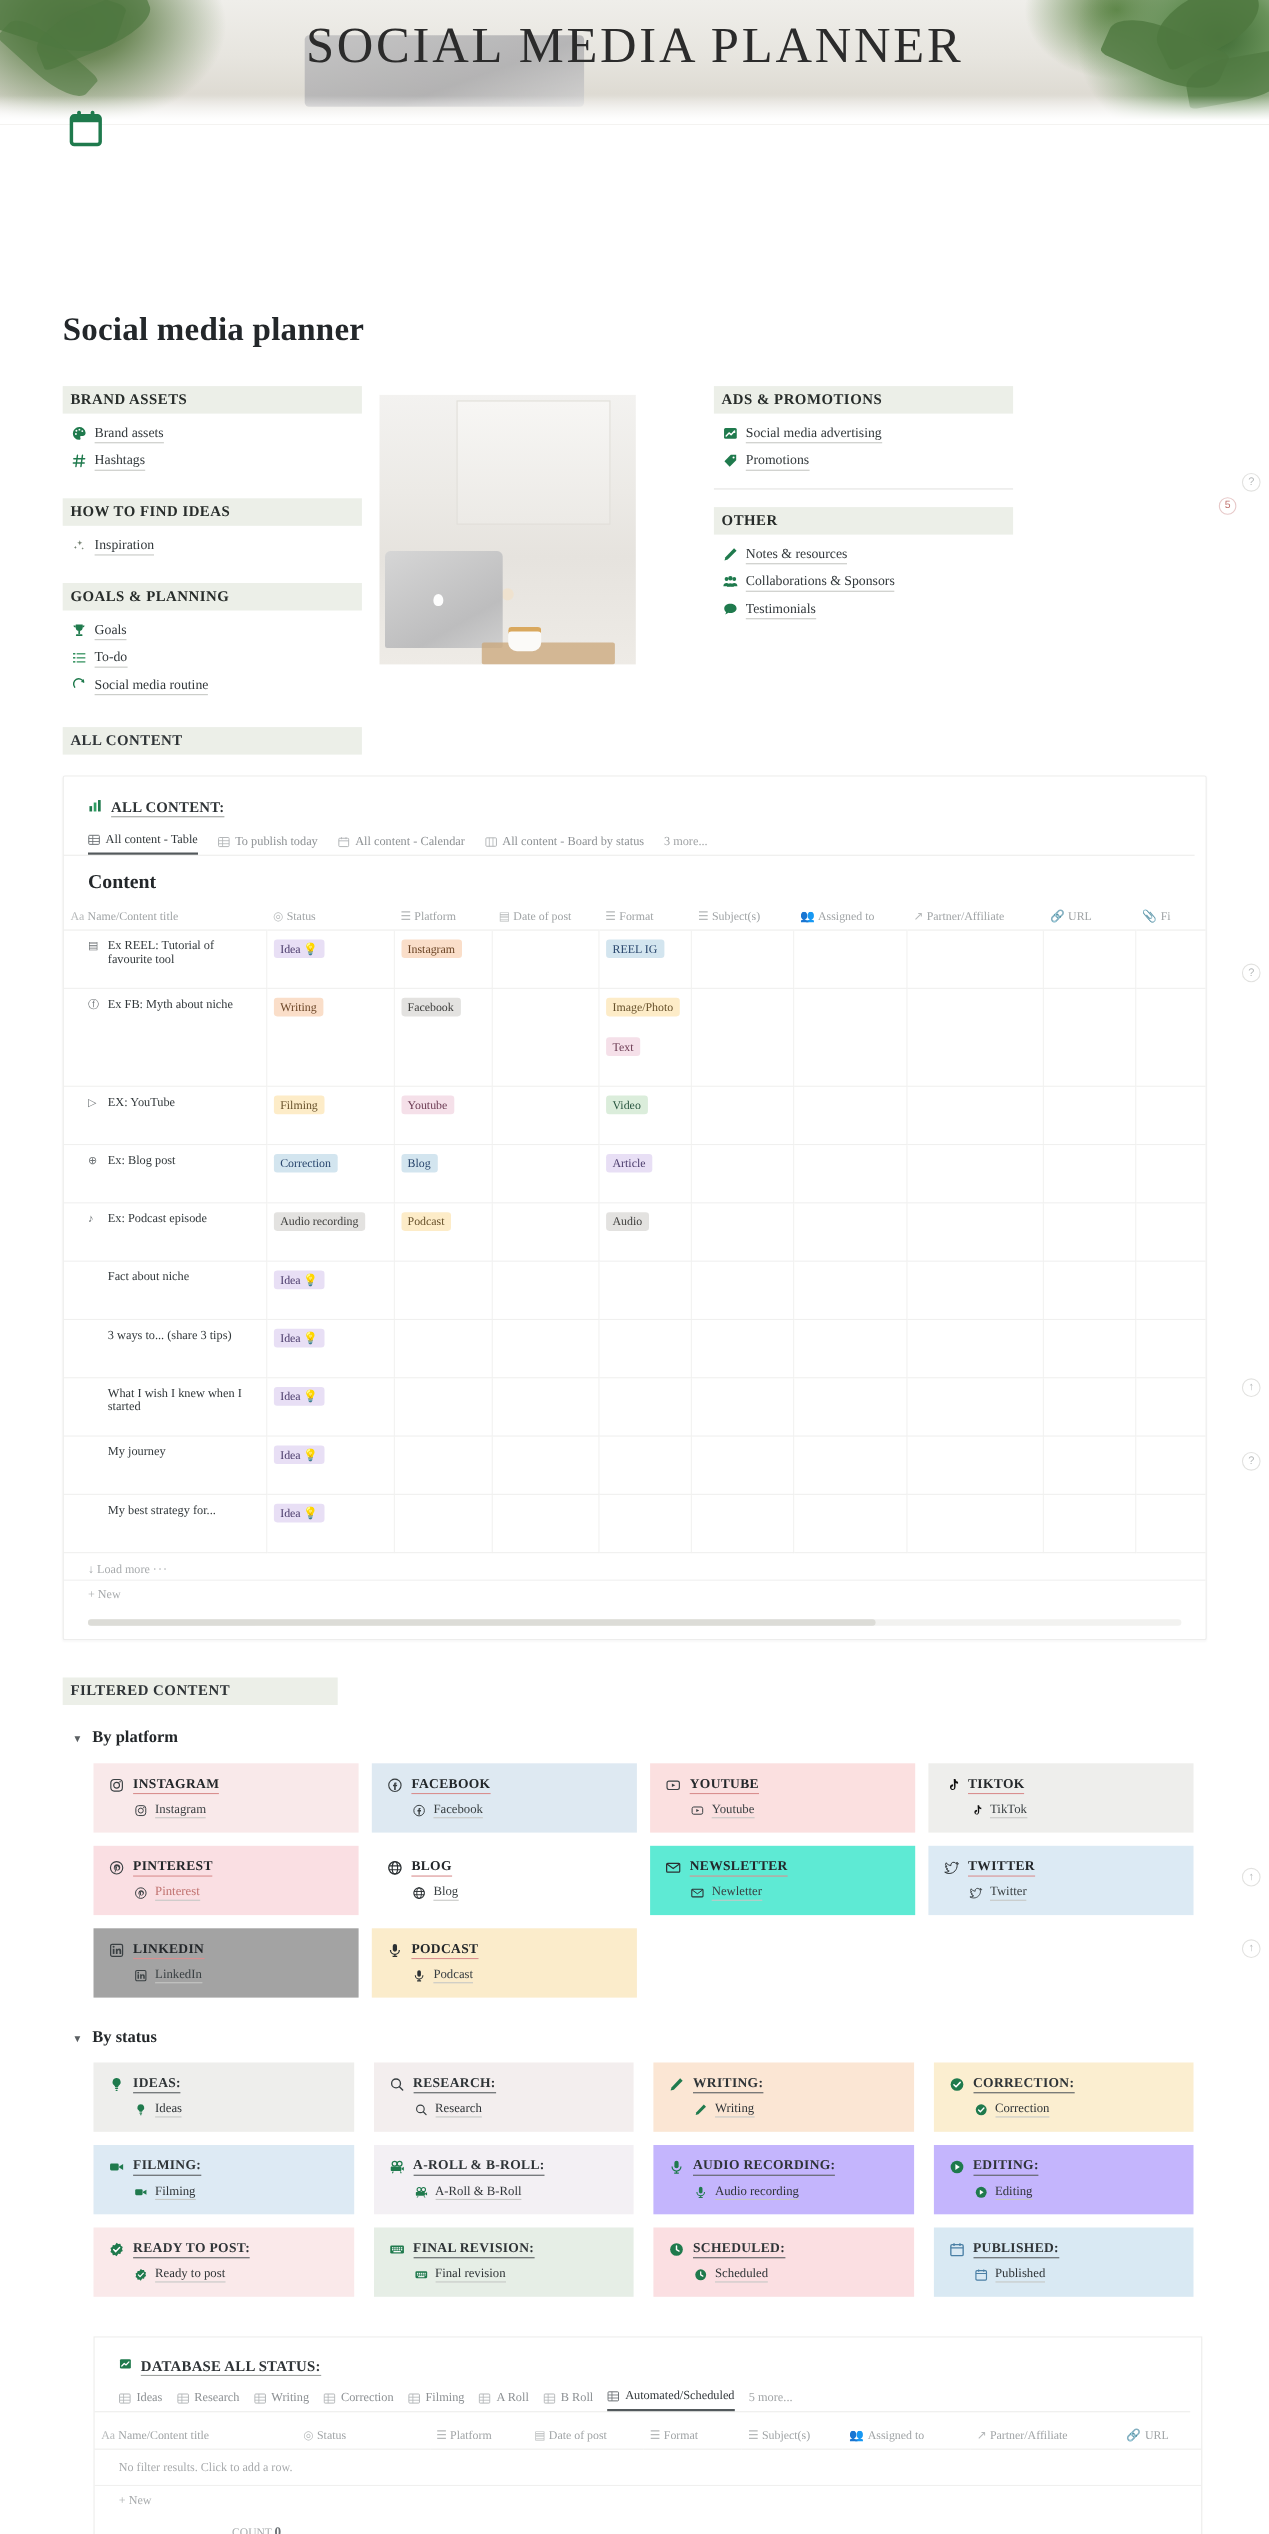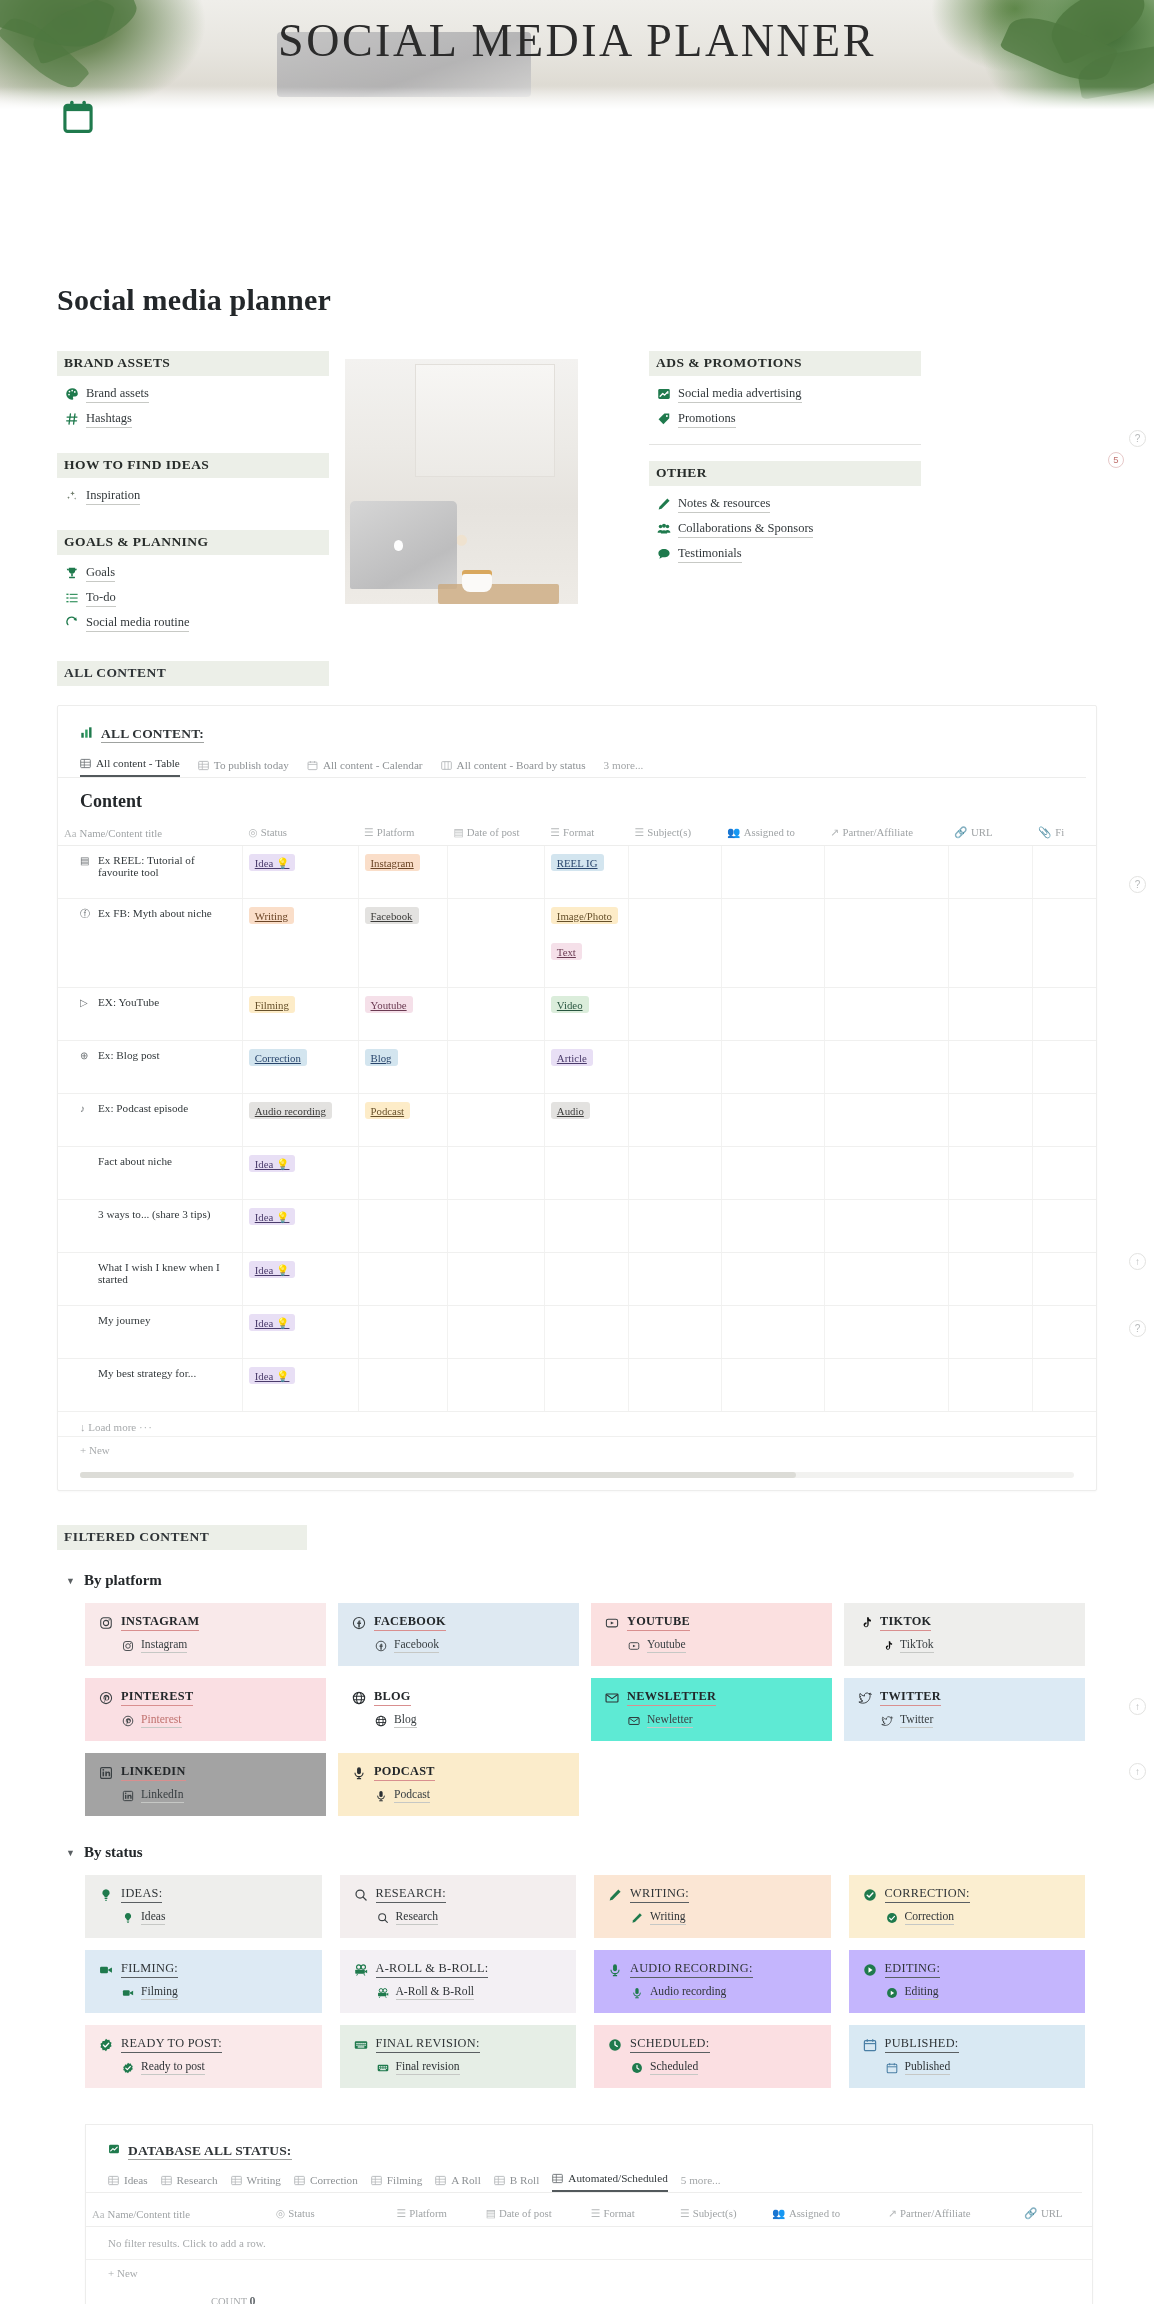--- a/index.html
+++ b/index.html
@@ -217,21 +217,21 @@
     border-bottom: 1px solid #f0f0ef;
     border-right: 1px solid #f2f2f1;
     vertical-align: top;
   }
   .tbl td:first-child { padding-left: 22px; }
   .tbl tr td:last-child { border-right: none; }
   .cell-title { display:flex; gap:6px; align-items:flex-start; }
   .cell-title .ti { flex:0 0 12px; color:#6d7275; font-size:10px; line-height:14px;}
   .pill {
     display:inline-block; border-radius:3px; padding:1.5px 6px;
-    font-size: 10.8px; line-height: 14px; white-space:nowrap; margin-bottom:19px;text-decoration:underline;
+    font-size: 10.8px; line-height: 14px; white-space:nowrap; margin-bottom:19px;
   }
   .db-foot {
     font-size: 11px; color: #a8abad; padding: 9px 0 3px 22px;
   }
   .db-foot .dots { letter-spacing: 1px; }
   .db-new { font-size: 11px; color:#a8abad; padding: 7px 0 4px 22px; border-top:1px solid #f0f0ef;}
   .db-scroll {
     height: 6px; background: #f2f2f0; border-radius: 3px;
     margin: 12px 22px 2px 22px; position: relative;
   }
@@ -281,21 +281,21 @@
   .ic { width:14px; height:14px; flex:0 0 14px; display:inline-block; }
 
   
   .status-grid {
     display: grid; grid-template-columns: repeat(4, 1fr);
     gap: 12px 18px;
     margin: 14px 0 0 85px;
     width: 1000px;
   }
   .status-card { padding: 11px 14px 13px 14px; min-height:60px; }
-  .status-card .c-head { display:flex; align-items:center; gap:8px; font-size:12.3px; font-weight:400; letter-spacing:.3px;}
+  .status-card .c-head { display:flex; align-items:center; gap:8px; font-size:12.3px; font-weight:700; letter-spacing:.3px;}
   .status-card .c-head .t { border-bottom: 1.6px solid #5a5f62; padding-bottom:1px; }
   .status-card .c-sub { display:flex; align-items:center; gap:6px; font-size:11.6px; margin:7px 0 0 22px; }
   .status-card .c-sub .t { border-bottom: 1px solid #c6c8c5; padding-bottom:1px; }
 
   
   .db-panel2 {
     margin: 36px 0 0 85px;
     width: 1008px;
     background:#fff;
     border: 1px solid #ededec;

